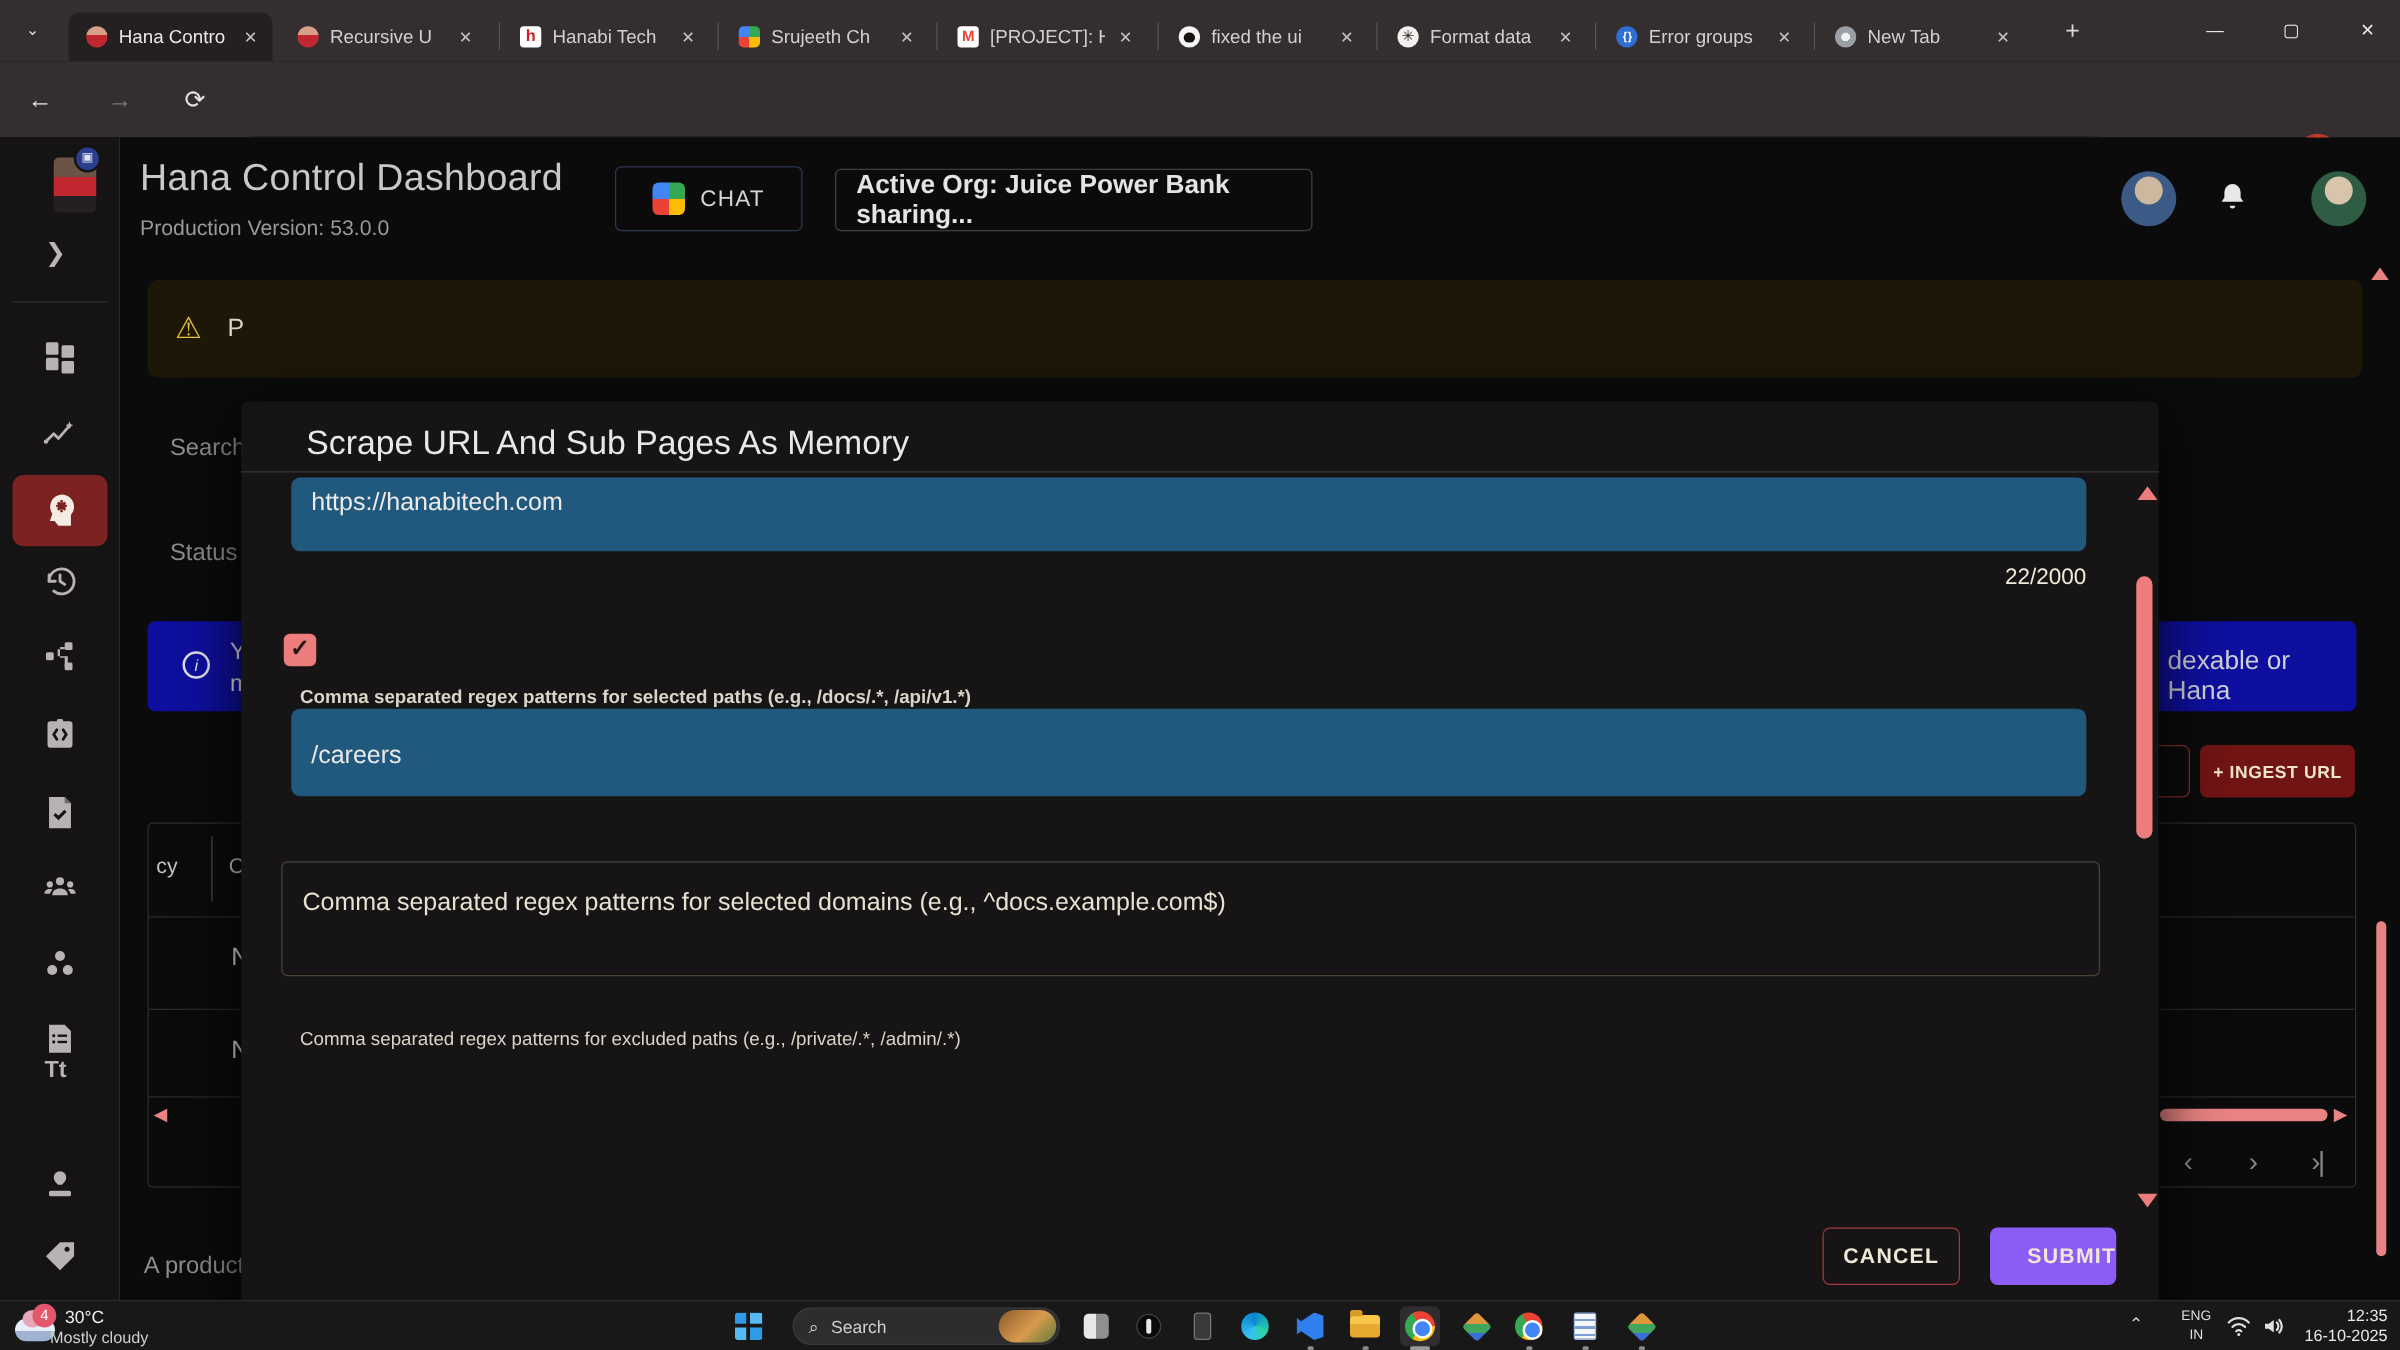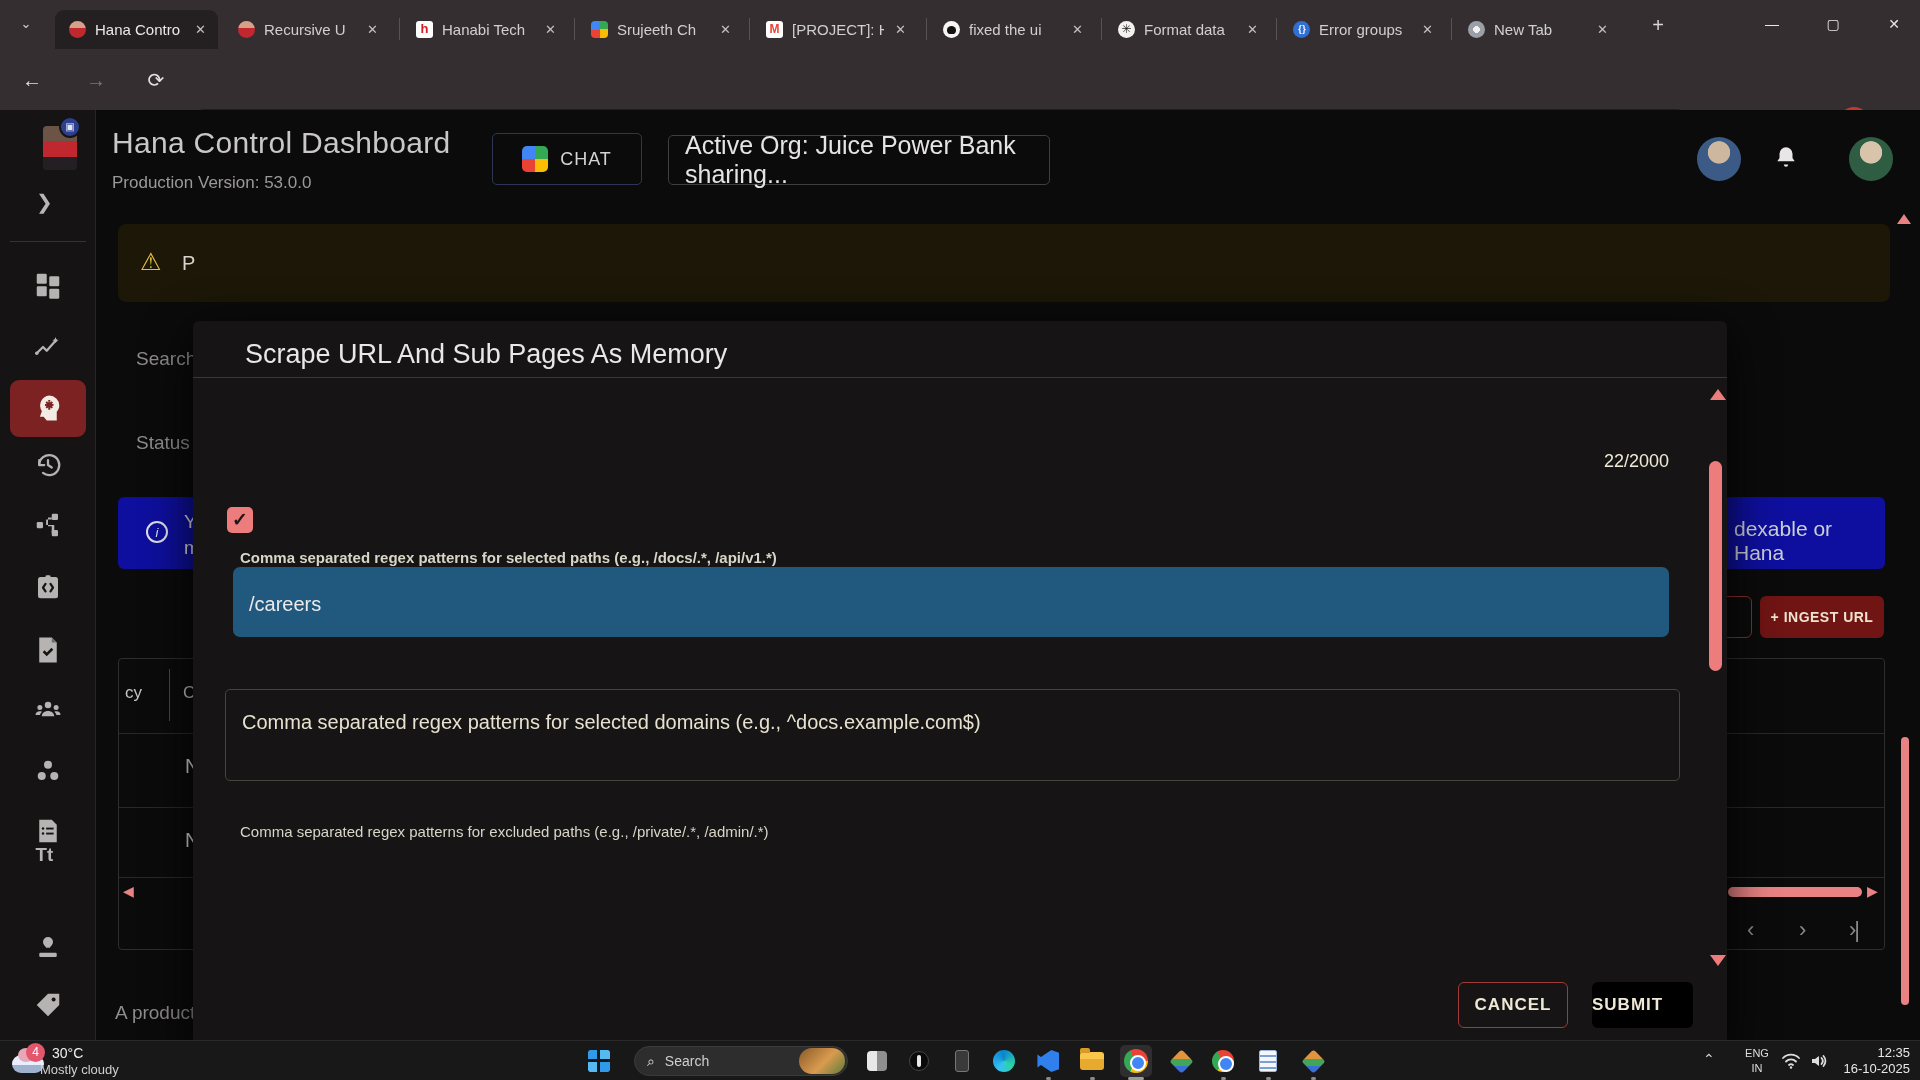--- a/index.html
+++ b/index.html
@@ -70,21 +70,21 @@
   .snav-active svg { width:30px; height:30px; margin:13px 23px; }
 
   #hdr-title { left:112px; top:16px; font-size:30px; color:#c9c7c7; letter-spacing:.3px; }
   #hdr-version { left:112px; top:63px; font-size:17px; color:#9b9898; }
   #chat-btn { left:492px; top:23px; width:150px; height:52px; border:1px solid #2e3656; border-radius:5px;
     display:flex; align-items:center; justify-content:center; gap:12px; color:#d6d3d3; font-size:18px;
     letter-spacing:1px; }
   .gchat-logo { width:26px; height:26px; border-radius:5px;
     background:conic-gradient(#34a853 0 25%,#fbbc04 0 50%,#ea4335 0 75%,#4285f4 0); }
   #active-org { left:668px; top:25px; width:382px; height:50px; border:1px solid #403f3f; border-radius:5px;
-    display:flex; align-items:center; justify-content:center; color:#e5e3e3; font-size:25px; font-weight:normal;padding-left:16px; }
+    display:flex; align-items:center; justify-content:center; color:#e5e3e3; font-size:21px; font-weight:bold;padding-left:16px; }
   .hdr-av1 { left:1697px; top:27px; width:44px; height:44px; border-radius:50%;
     background:radial-gradient(circle at 50% 35%,#cdb79f 0 30%,#3c5a86 32%); }
   .hdr-bell { left:1773px; top:34px; color:#e8e6e6; }
   .hdr-av2 { left:1849px; top:27px; width:44px; height:44px; border-radius:50%;
     background:radial-gradient(circle at 50% 35%,#d8c3ab 0 30%,#2f5d44 32%); }
 
   
   #warn-banner { left:118px; top:114px; width:1772px; height:78px; background:#1c1706; border-radius:8px; }
   .warn-tri { left:22px; top:24px; color:#e3bf3f; font-size:24px; }
   .warn-frag { left:64px; top:28px; color:#d6d3cd; font-size:20px; }
@@ -136,22 +136,22 @@
   #domains-input { left:32px; top:368px; width:1455px; height:92px; background:transparent;
     border:1px solid #474538; border-radius:5px; color:#e7e1d0; font-size:20px; padding:0 16px 26px 16px;
     font-family:"Liberation Sans", sans-serif; outline:none; }
   #domains-input::placeholder { color:#e7e1d0; opacity:1; }
   #lbl-excl { left:47px; top:502px; }
   #blogs-ta { left:40px; top:522px; width:1436px; height:72px; }
   #blogs-ta span { position:absolute; left:16px; top:26px; }
   #cancel-btn { left:1265px; top:661px; width:110px; height:46px; border:1px solid #a23a3a; border-radius:6px;
     background:transparent; color:#efe8d6; font-size:17px; font-weight:bold; letter-spacing:1px;
     text-align:center; line-height:44px; }
-  #submit-btn { left:1399px; top:661px; width:101px; height:46px; background:#000000; border-radius:6px;
-    color:#efe8d6; font-size:17px; font-weight:bold; letter-spacing:1px; text-align:left; line-height:46px; }
+  #submit-btn { left:1399px; top:661px; width:101px; height:46px; background:#8b5cf6; border-radius:6px;
+    color:#efe8d6; font-size:17px; font-weight:bold; letter-spacing:1px; text-align:right; line-height:46px; }
   #m-scroll-up { left:1517px; top:68px; width:0; height:0;
     border-left:8px solid transparent; border-right:8px solid transparent; border-bottom:11px solid #ed7d7d; }
   #m-scroll-thumb { left:1516px; top:140px; width:13px; height:210px; border-radius:7px; background:#ed7d7d; }
   #m-scroll-down { left:1517px; top:634px; width:0; height:0;
     border-left:8px solid transparent; border-right:8px solid transparent; border-top:11px solid #ed7d7d; }
 
   
   #taskbar { left:0; top:1040px; width:1920px; height:40px; background:#191819; border-top:1px solid #2a292a; }
   .wb-badge { left:26px; top:2px; width:19px; height:19px; border-radius:50%; background:#e4566c;
     color:#fff; font-size:12px; text-align:center; line-height:19px; z-index:2; }
@@ -463,20 +463,23 @@
   <div class="abs" id="vscroll-bar"></div>
 
   <div class="abs" id="footer-line">
     <span>A product of </span><a href="#">Hanabi Technologies</a>
   </div>
 
   <div class="abs" id="modal">
     <div class="abs" id="modal-title">Scrape URL And Sub Pages As Memory</div>
     <div class="abs" id="modal-divider"></div>
 
+    <div class="abs ta" id="url-ta">
+      <span>https://hanabitech.com</span>
+    </div>
     <div class="abs" id="counter">22/2000</div>
 
     <div class="abs" id="cb">
       <span>✓</span>
     </div>
 
     <div class="abs mini-label" id="lbl-paths">Comma separated regex patterns for selected paths (e.g., /docs/.*, /api/v1.*)</div>
     <div class="abs ta" id="paths-ta">
       <span>/careers</span>
     </div>

